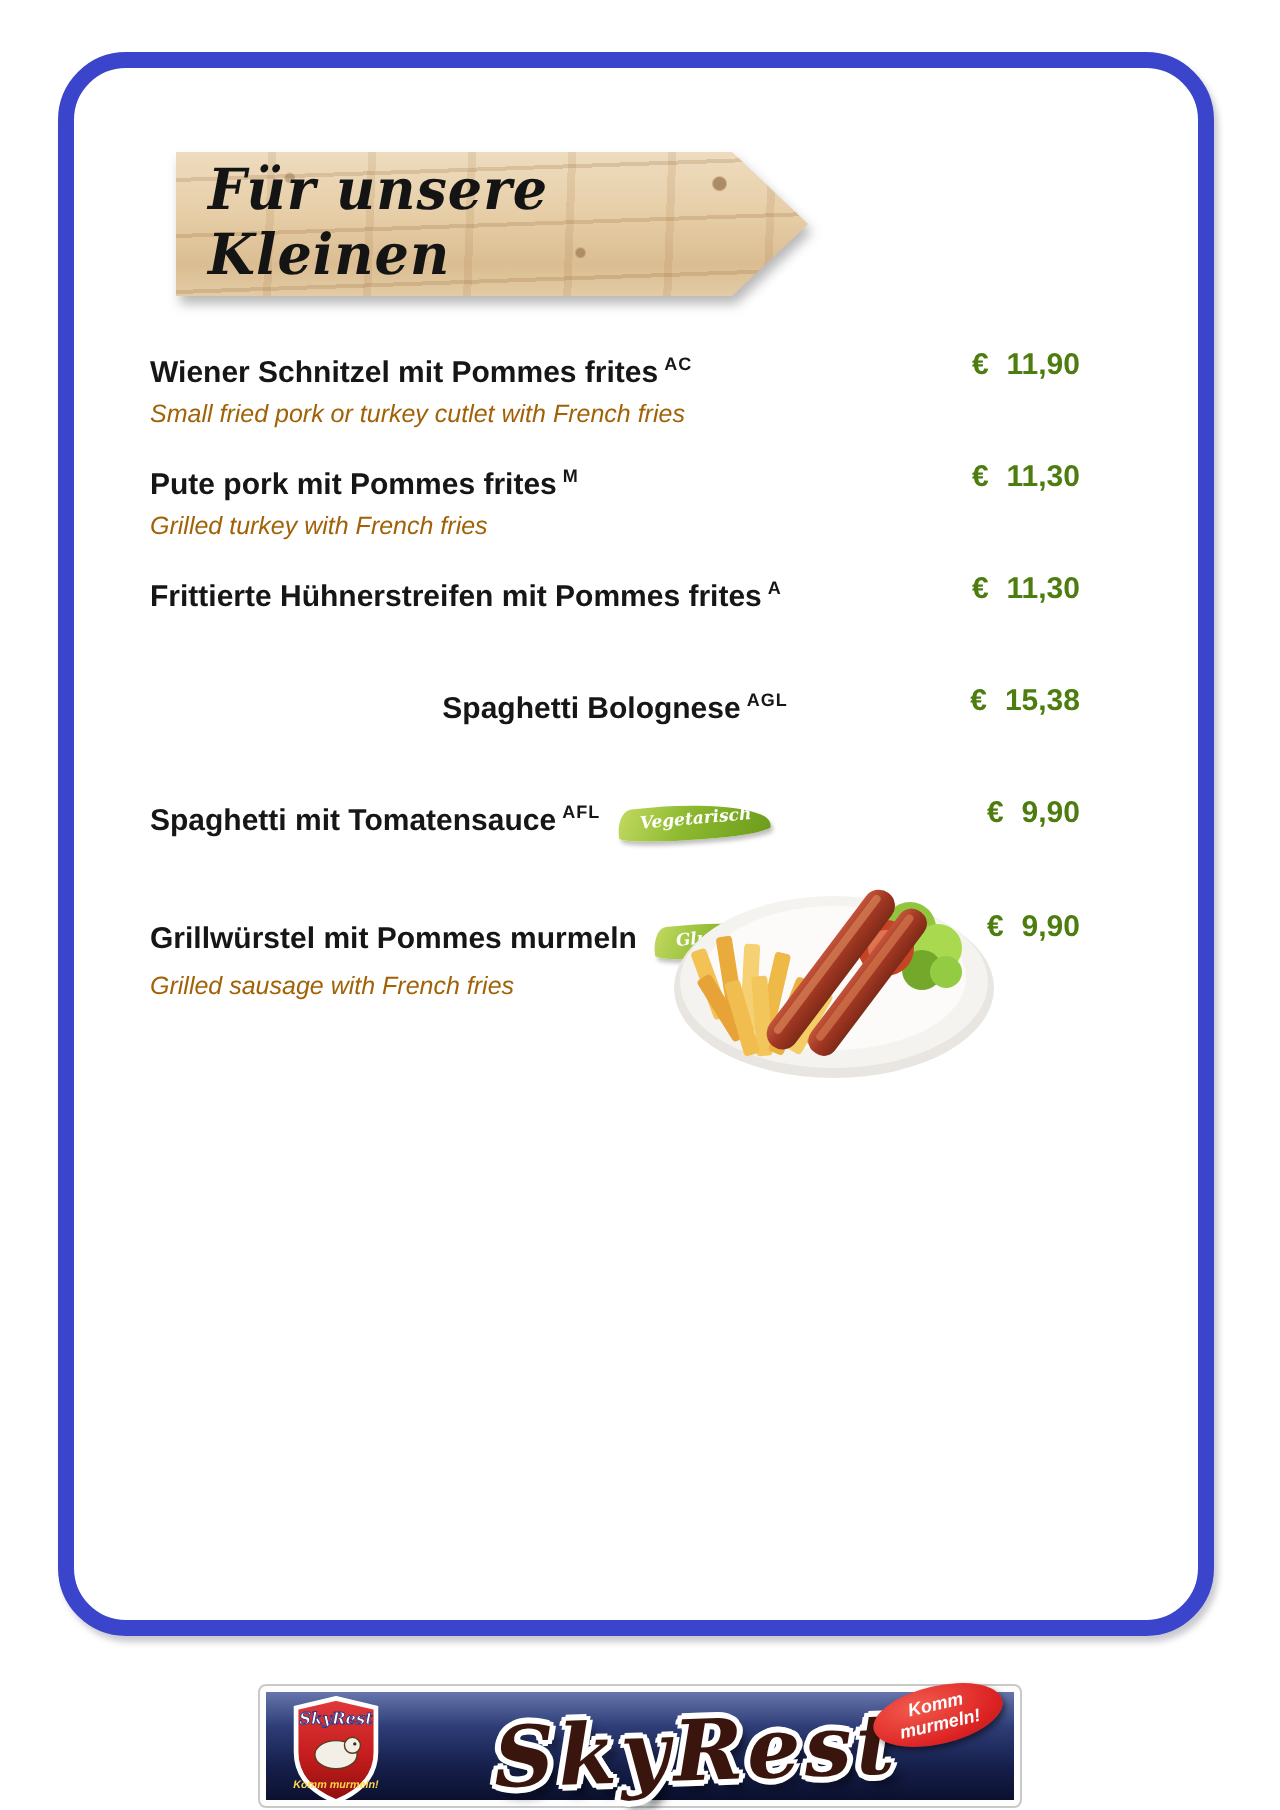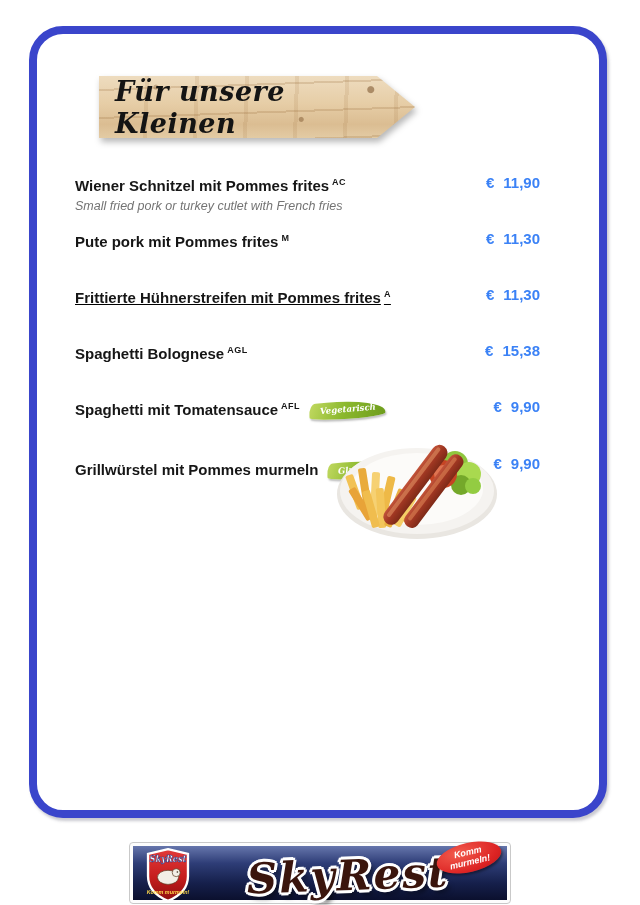--- a/index.html
+++ b/index.html
@@ -15,21 +15,21 @@
   .page-frame {
     position:absolute; left:29px; top:26px; width:578px; height:792px;
     border:8px solid #3a45cb;
     border-radius:34px;
     box-shadow:2px 3px 3px rgba(100,100,120,0.35);
     background:#fff;
   }
 
   
   .wood-sign {
-    position:absolute; left:75px; top:76px; width:340px; height:62px;
+    position:absolute; left:64px; top:76px; width:340px; height:72px;
     filter:drop-shadow(2px 4px 3px rgba(0,0,0,0.28));
     padding-left:24px;
   }
   .wood-sign .plank {
     width:100%; height:100%;
     clip-path:polygon(0 0, 88% 0, 100% 50%, 88% 100%, 0 100%);
     background:
       radial-gradient(circle 4px at 86% 22%, rgba(120,80,40,.55) 0 3px, transparent 4px),
       radial-gradient(circle 3px at 64% 70%, rgba(120,80,40,.45) 0 2px, transparent 3px),
       radial-gradient(circle 3px at 18% 18%, rgba(120,80,40,.35) 0 2px, transparent 3px),
@@ -41,26 +41,26 @@
   .wood-sign .sign-text {
     font-family:"DejaVu Serif", serif;
     font-style:italic; font-weight:bold;
     font-size:27px; color:#141414;
     padding-left:16px; letter-spacing:.5px;
     transform:scaleY(1.05);
   }
 
   
   .menu-item { position:absolute; left:75px; width:465px; }
-  .mi-0 { top:173px; } .mi-1 { top:229px; } .mi-2 { top:285px;text-decoration:underline; }
-  .mi-3 { top:341px; } .mi-4 { top:397px; } .mi-5 { top:454px; }
+  .mi-0 { top:173px; } .mi-1 { top:229px; } .mi-2 { top:285px; }
+  .mi-3 { top:341px;text-align:center; } .mi-4 { top:397px; } .mi-5 { top:454px; }
   .item-title-row { font-size:15px; font-weight:bold; color:#161616; line-height:19px; white-space:nowrap; }
   .item-allergens { font-size:9px; font-weight:bold; vertical-align:6px; letter-spacing:.5px; margin-left:3px; }
-  .item-desc { font-size:12.5px; font-style:italic; color:#737373; margin-top:4px; }
-  .item-price { position:absolute; right:0; top:1px; font-size:15px; font-weight:bold; color:#3b82f6; white-space:nowrap; }
+  .item-desc { font-size:12.5px; font-style:italic; color:#a16207; margin-top:4px; }
+  .item-price { position:absolute; right:0; top:1px; font-size:15px; font-weight:bold; color:#4d7c0f; white-space:nowrap; }
   .item-price .cur { margin-right:9px; }
 
   
   .leaf-badge {
     display:inline-block; position:relative; top:-3px; margin-left:9px;
     padding:4px 9px 5px 11px;
     background:linear-gradient(115deg,#c3da62 0%, #8cb92f 45%, #6d9c1c 100%);
     border-radius:12% 95% 45% 80% / 85% 95% 25% 30%;
     transform:rotate(-5deg);
     color:#fff; font-size:8.5px; font-style:italic; font-weight:bold;
@@ -118,40 +118,42 @@
 </div>
 
 <div class="menu-item mi-0">
   <div class="item-title-row"><span>Wiener Schnitzel mit Pommes frites</span><sup class="item-allergens">AC</sup></div>
   <div class="item-desc">Small fried pork or turkey cutlet with French fries</div>
   <div class="item-price"><span class="cur">€</span><span>11,90</span></div>
 </div>
 
 <div class="menu-item mi-1">
   <div class="item-title-row"><span>Pute pork mit Pommes frites</span><sup class="item-allergens">M</sup></div>
+  <div class="item-desc">Grilled turkey with French fries</div>
   <div class="item-price"><span class="cur">€</span><span>11,30</span></div>
 </div>
 
 <div class="menu-item mi-2">
   <div class="item-title-row"><span>Frittierte Hühnerstreifen mit Pommes frites</span><sup class="item-allergens">A</sup></div>
   <div class="item-price"><span class="cur">€</span><span>11,30</span></div>
 </div>
 
 <div class="menu-item mi-3">
   <div class="item-title-row"><span>Spaghetti Bolognese</span><sup class="item-allergens">AGL</sup></div>
   <div class="item-price"><span class="cur">€</span><span>15,38</span></div>
 </div>
 
 <div class="menu-item mi-4">
   <div class="item-title-row"><span>Spaghetti mit Tomatensauce</span><sup class="item-allergens">AFL</sup><span class="leaf-badge">Vegetarisch</span></div>
   <div class="item-price"><span class="cur">€</span><span>9,90</span></div>
 </div>
 
 <div class="menu-item mi-5">
   <div class="item-title-row"><span>Grillwürstel mit Pommes murmeln</span><span class="leaf-badge">Glutenfrei</span><span class="badge-suffix">*</span></div>
+  <div class="item-desc">Grilled sausage with French fries</div>
   <div class="item-price"><span class="cur">€</span><span>9,90</span></div>
 </div>
 
 <svg class="dish-photo" viewBox="0 0 168 112">
   <defs>
     <linearGradient id="sau" x1="0" y1="0" x2="1" y2="0">
       <stop offset="0" stop-color="#c2543a"></stop>
         <stop offset=".5" stop-color="#a03722"></stop>
         <stop offset="1" stop-color="#7e2a18"></stop>
     </linearGradient>

